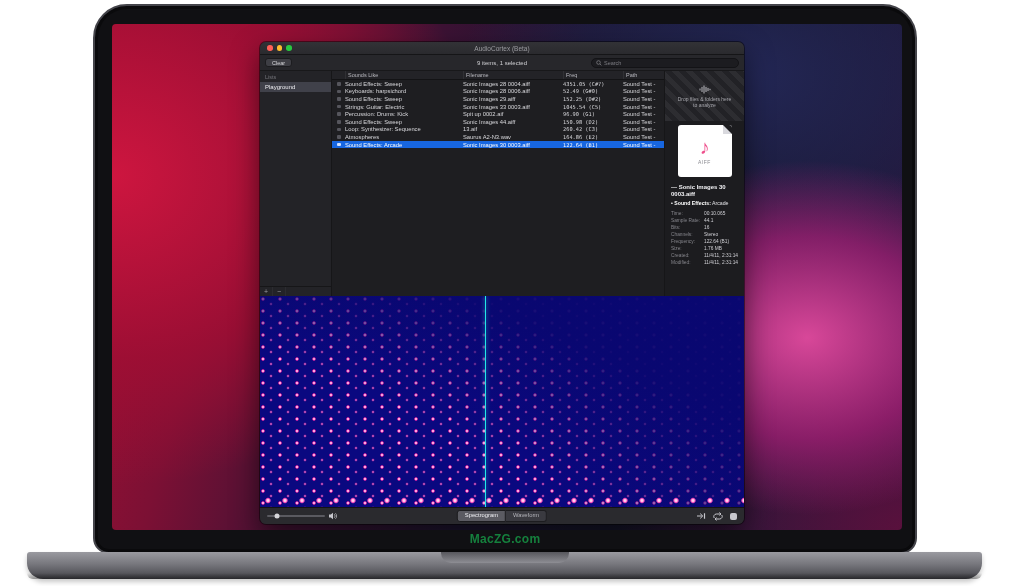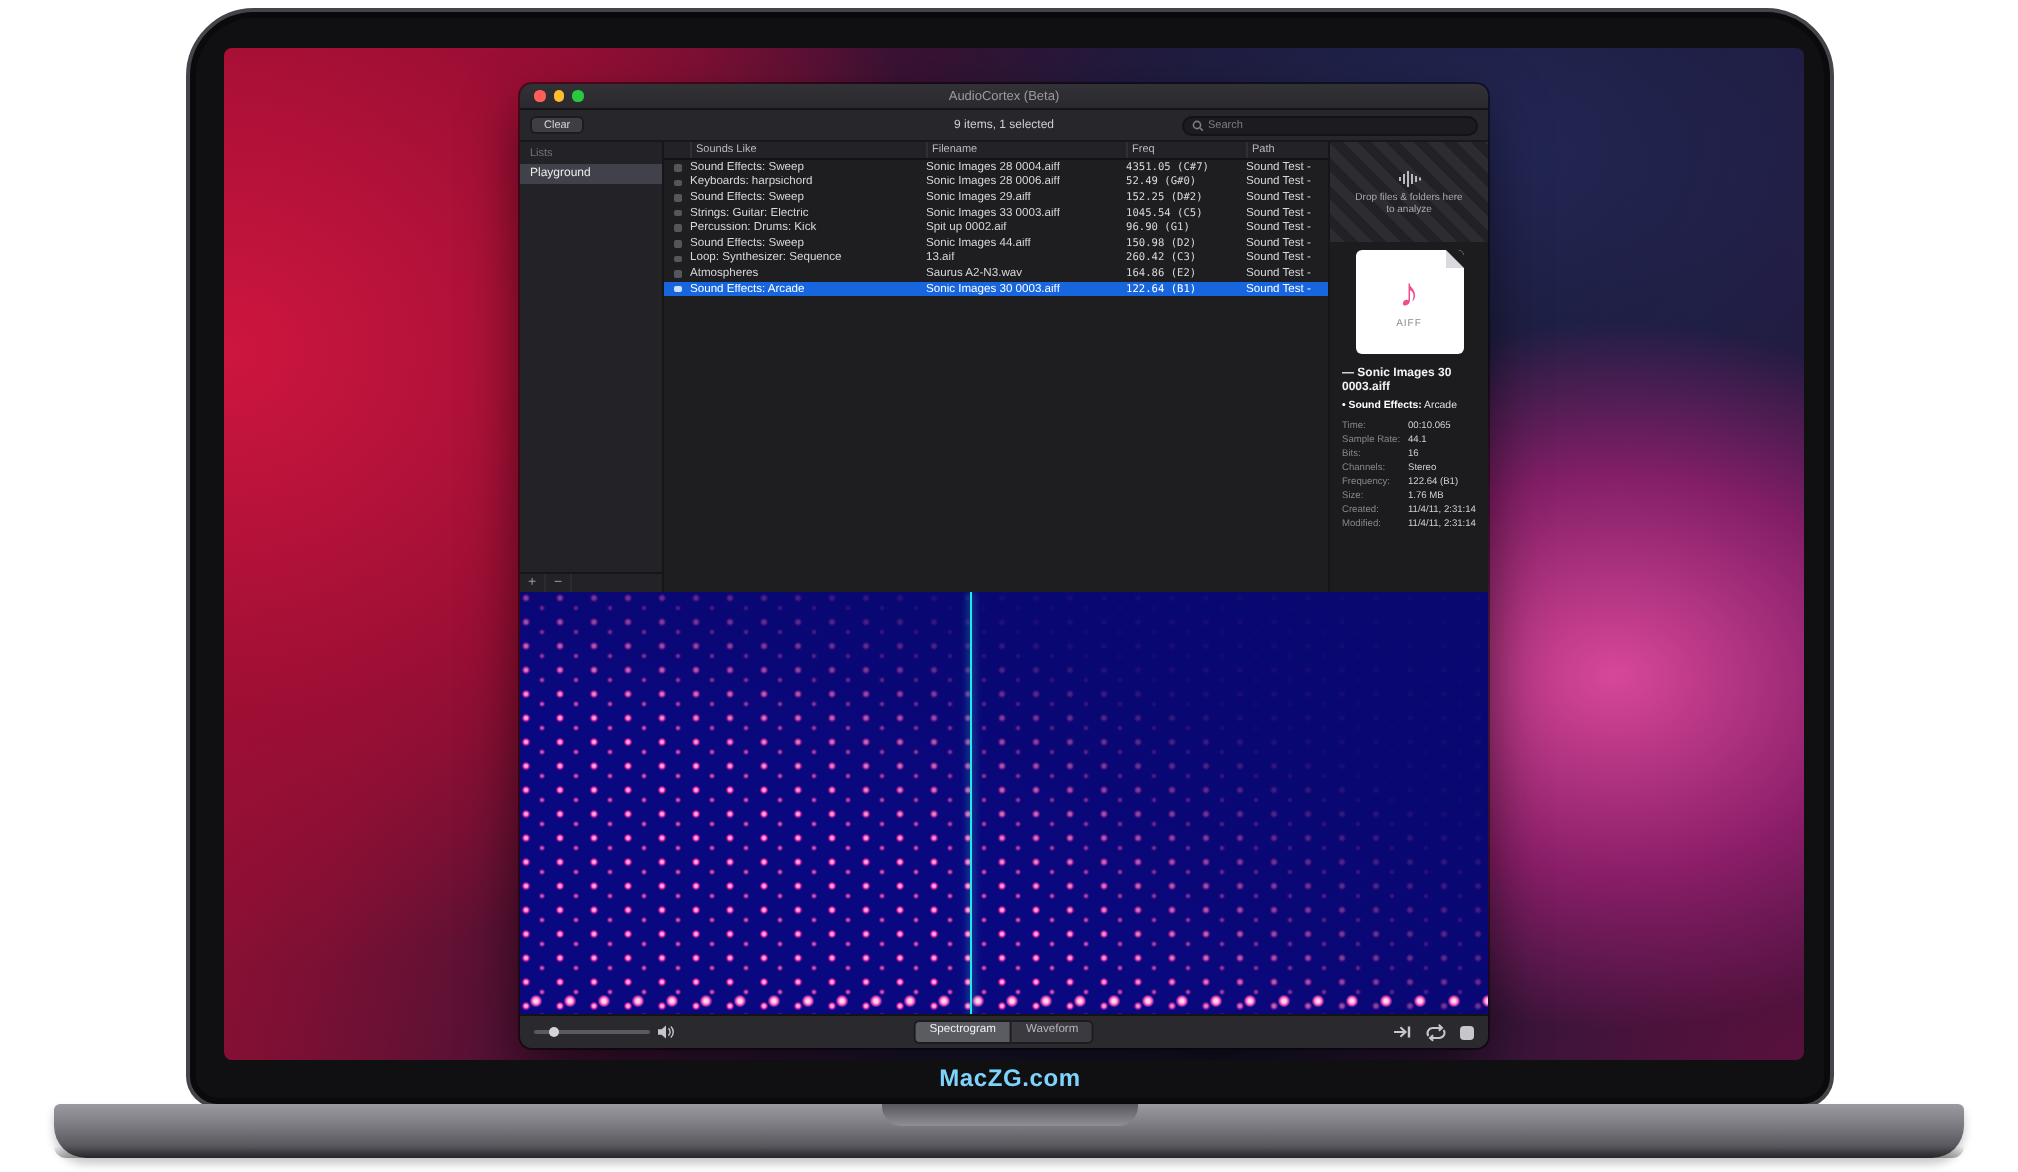--- a/index.html
+++ b/index.html
@@ -11,21 +11,21 @@
     background:#101013; border:2px solid #44444a; border-radius:34px 34px 16px 16px;
     box-shadow:inset 0 0 0 3px #0a0a0c; }
   .screen { position:absolute; left:17px; top:18px; width:790px; height:506px; border-radius:4px; overflow:hidden;
     background:
       radial-gradient(42% 50% at 88% 62%, rgba(226,74,158,.95) 0%, rgba(164,32,118,.75) 40%, rgba(164,32,118,0) 70%),
       radial-gradient(55% 60% at 80% 10%, rgba(36,40,88,.95) 0%, rgba(36,40,88,0) 65%),
       radial-gradient(70% 90% at 0% 30%, rgba(208,22,64,.95) 0%, rgba(160,14,52,.85) 40%, rgba(160,14,52,0) 68%),
       radial-gradient(60% 70% at 100% 100%, rgba(94,16,60,.9) 0%, rgba(94,16,60,0) 60%),
       linear-gradient(105deg,#a60f33 0%,#7c1034 18%,#3c1234 36%,#1c1530 52%,#141428 68%,#1d1838 84%,#2a1640 100%); }
   .chin-brand { position:absolute; bottom:6px; left:0; width:100%; text-align:center;
-    color:#7dd3fc; font-size:12px; font-weight:bold; letter-spacing:.3px; }
+    color:#15803d; font-size:12px; font-weight:bold; letter-spacing:.3px; }
   .base { position:absolute; left:27px; top:552px; width:955px; height:27px;
     background:linear-gradient(#9a9aa0,#77777d 45%,#55555b 80%,#3c3c42);
     border-radius:3px 3px 16px 16px; box-shadow:0 3px 5px rgba(0,0,0,.22); }
   .base .notch { position:absolute; left:50%; transform:translateX(-50%); top:0; width:128px; height:11px;
     background:linear-gradient(#57575d,#8e8e94); border-radius:0 0 10px 10px; }
   .base::after { content:""; position:absolute; left:0; right:0; bottom:0; height:6px;
     border-radius:0 0 16px 16px; background:linear-gradient(rgba(0,0,0,0),rgba(0,0,0,.35)); }
 
   
   .window { position:absolute; left:148px; top:18px; width:484px; height:482px; border-radius:6px;

